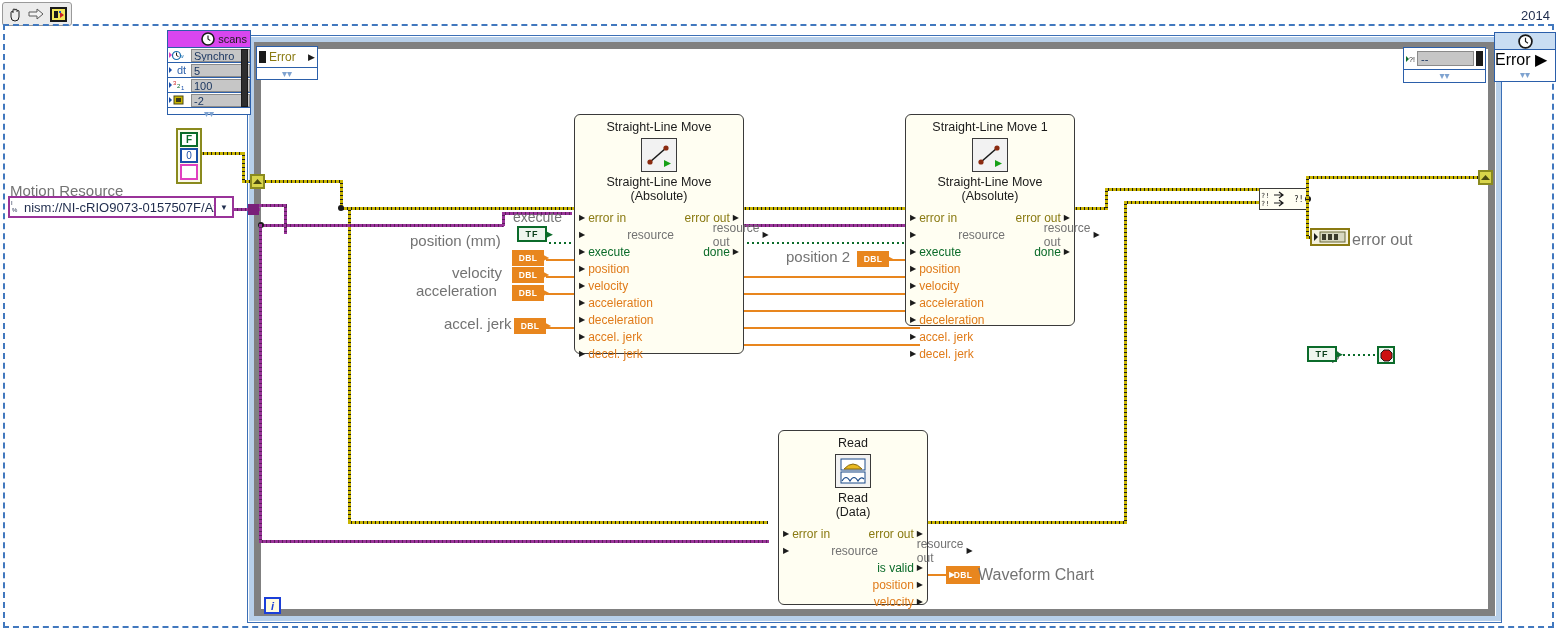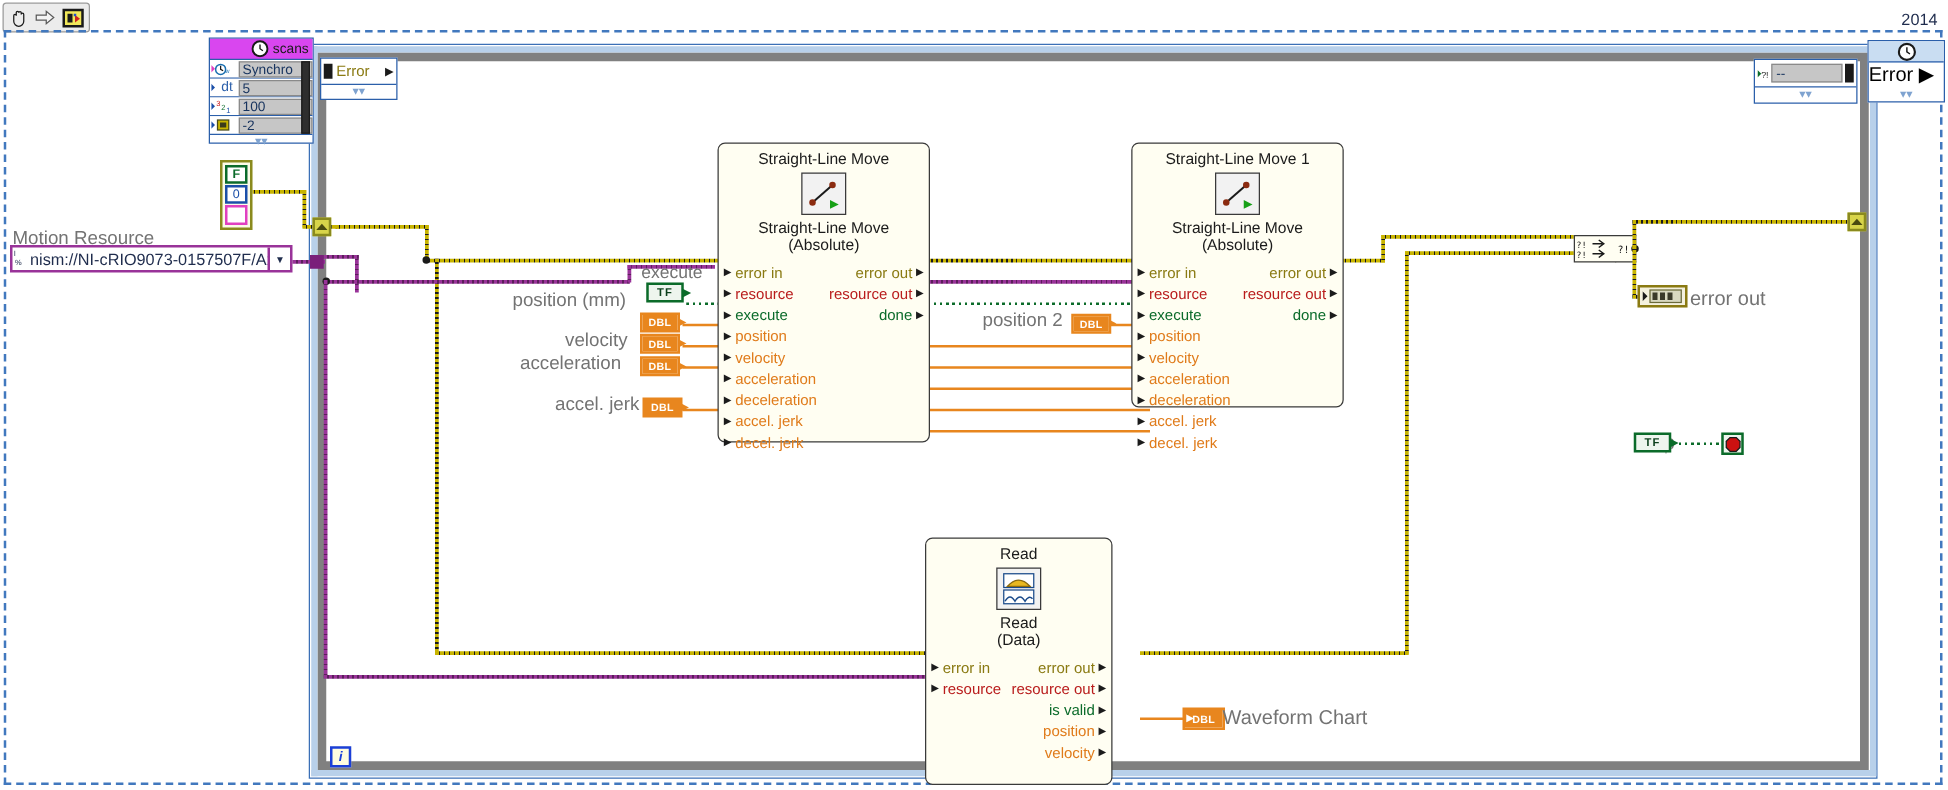--- a/index.html
+++ b/index.html
@@ -181,21 +181,21 @@
   .term-row {
     height: 17px;
     display: flex; align-items: center;
     font-size: 12px;
     padding: 0 4px;
   }
   .term-left { display: flex; align-items: center; gap: 3px; }
   .term-right { display: flex; align-items: center; gap: 3px; margin-left: auto; }
   .tri { font-size: 8px; color: #1b1b1b; line-height: 8px; }
   .c-err { color: #8a7a12; }
-  .c-res { color: #b91c1c; }
+  .c-res { color: #737373; margin-left: 39px; }
   .c-grn { color: #0b6b2a; }
   .c-org { color: #e07b1a; }
 
   
   .dbl-term {
     width: 32px; height: 16px;
     border: 2px solid #e8861e;
     background: #ffffff;
     display: flex; align-items: center; justify-content: center;
   }
@@ -703,21 +703,21 @@
       </div>
       <div class="term-row">
         <span class="term-left">
             <span class="tri">▶</span>
             <span class="c-org">decel. jerk</span>
           </span>
       </div>
     </div>
   </div>
 
-  <div class="abs subvi" style="left:740px;top:430px;width:150px;height:198px;">
+  <div class="abs subvi" style="left:778px;top:430px;width:150px;height:175px;">
     <div class="subvi-title">Read</div>
     <div class="subvi-icon">
       <svg width="30" height="28" viewBox="0 0 30 28">
         <rect x="3" y="2" width="24" height="11" fill="#ffffff" stroke="#1a4a8a" stroke-width="1"></rect>
         <path d="M6 12 Q15 2 24 12 Z" fill="#e8b820" stroke="#8a6a10" stroke-width="1"></path>
         <rect x="3" y="15" width="24" height="11" fill="#ffffff" stroke="#1a4a8a" stroke-width="1"></rect>
         <path d="M4 24 q4 -7 8 0 q4 -7 8 0 q3 -5 6 -2" fill="none" stroke="#1a4a8a" stroke-width="1.2"></path>
       </svg>
     </div>
     <div class="subvi-sub">Read</div>

